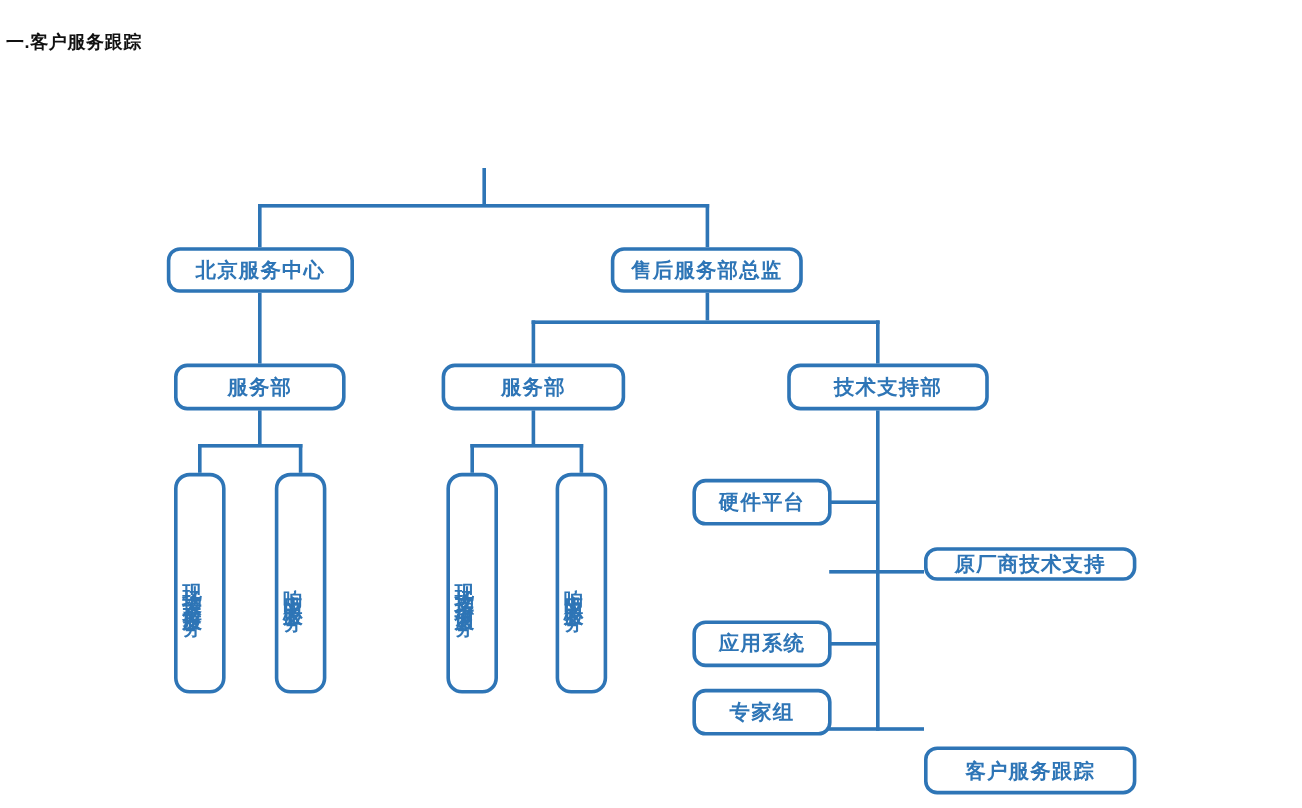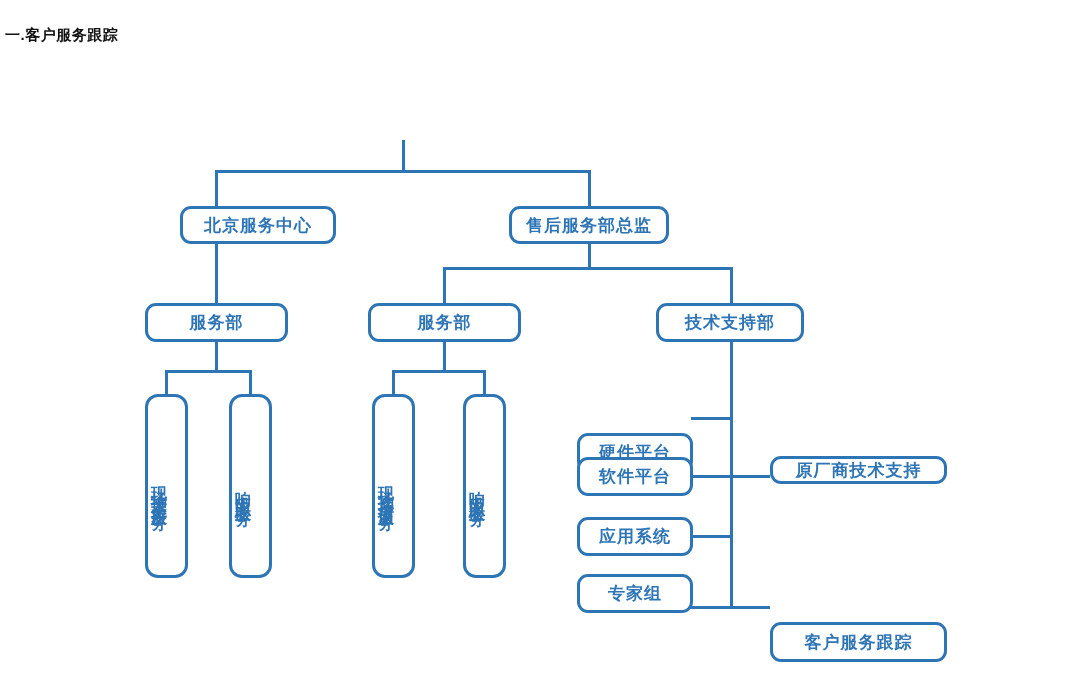--- a/index.html
+++ b/index.html
@@ -39,30 +39,30 @@
     writing-mode:vertical-lr;
     text-orientation:upright;
     letter-spacing:4px;
     padding-top:8px;
     z-index:2;
   }
   .line{position:absolute;background:#2E75B6;z-index:1;}
 
   
   #n-director{left:313px;top:101px;width:181px;height:39px;}
-  #n-beijing{left:139px;top:206px;width:156px;height:38px;margin-left:41px;}
+  #n-beijing{left:139px;top:206px;width:156px;height:38px;}
   #n-changsha{left:509px;top:206px;width:160px;height:38px;}
   #n-bj-dept{left:145px;top:303px;width:143px;height:39px;}
   #n-cs-dept{left:368px;top:303px;width:153px;height:39px;}
-  #n-tech-dept{left:656px;top:303px;width:148px;height:39px;}
+  #n-tech-dept{left:656px;top:303px;width:168px;height:39px;}
   #n-v1{left:145px;top:394px;width:43px;height:184px;}
   #n-v2{left:229px;top:394px;width:43px;height:184px;}
   #n-v3{left:372px;top:394px;width:43px;height:184px;}
   #n-v4{left:463px;top:394px;width:43px;height:184px;}
-  #n-hw{left:577px;top:399px;width:116px;height:39px;margin-top:34px;}
+  #n-hw{left:577px;top:399px;width:116px;height:39px;}
   #n-sw{left:577px;top:457px;width:116px;height:39px;}
   #n-app{left:577px;top:517px;width:116px;height:39px;text-align:center;}
   #n-expert{left:577px;top:574px;width:116px;height:39px;text-align:right;}
   #n-oem{left:770px;top:456px;width:177px;height:28px;}
   #n-track{left:770px;top:622px;width:177px;height:40px;}
 
   
   #c1{left:402px;top:140px;width:3px;height:30px;}
   #c2{left:215px;top:170px;width:376px;height:3px;}
   #c3{left:215px;top:170px;width:3px;height:36px;}
@@ -119,19 +119,18 @@
   <div class="node" id="n-beijing">北京服务中心</div>
   <div class="node" id="n-changsha">售后服务部总监</div>
   <div class="node" id="n-bj-dept">服务部</div>
   <div class="node" id="n-cs-dept">服务部</div>
   <div class="node" id="n-tech-dept">技术支持部</div>
   <div class="vnode" id="n-v1">现场技术支持服务</div>
   <div class="vnode" id="n-v2">响应中心服务</div>
   <div class="vnode" id="n-v3">现场支持培训服务</div>
   <div class="vnode" id="n-v4">响应中心服务</div>
   <div class="node" id="n-hw">硬件平台</div>
-  <div class="node" id="n-sw">软件平台</div>
   <div class="node" id="n-app">应用系统</div>
   <div class="node" id="n-expert">专家组</div>
   <div class="node" id="n-oem">原厂商技术支持</div>
   <div class="node" id="n-track">客户服务跟踪</div>
 
 </div>
 
 </body></html>

